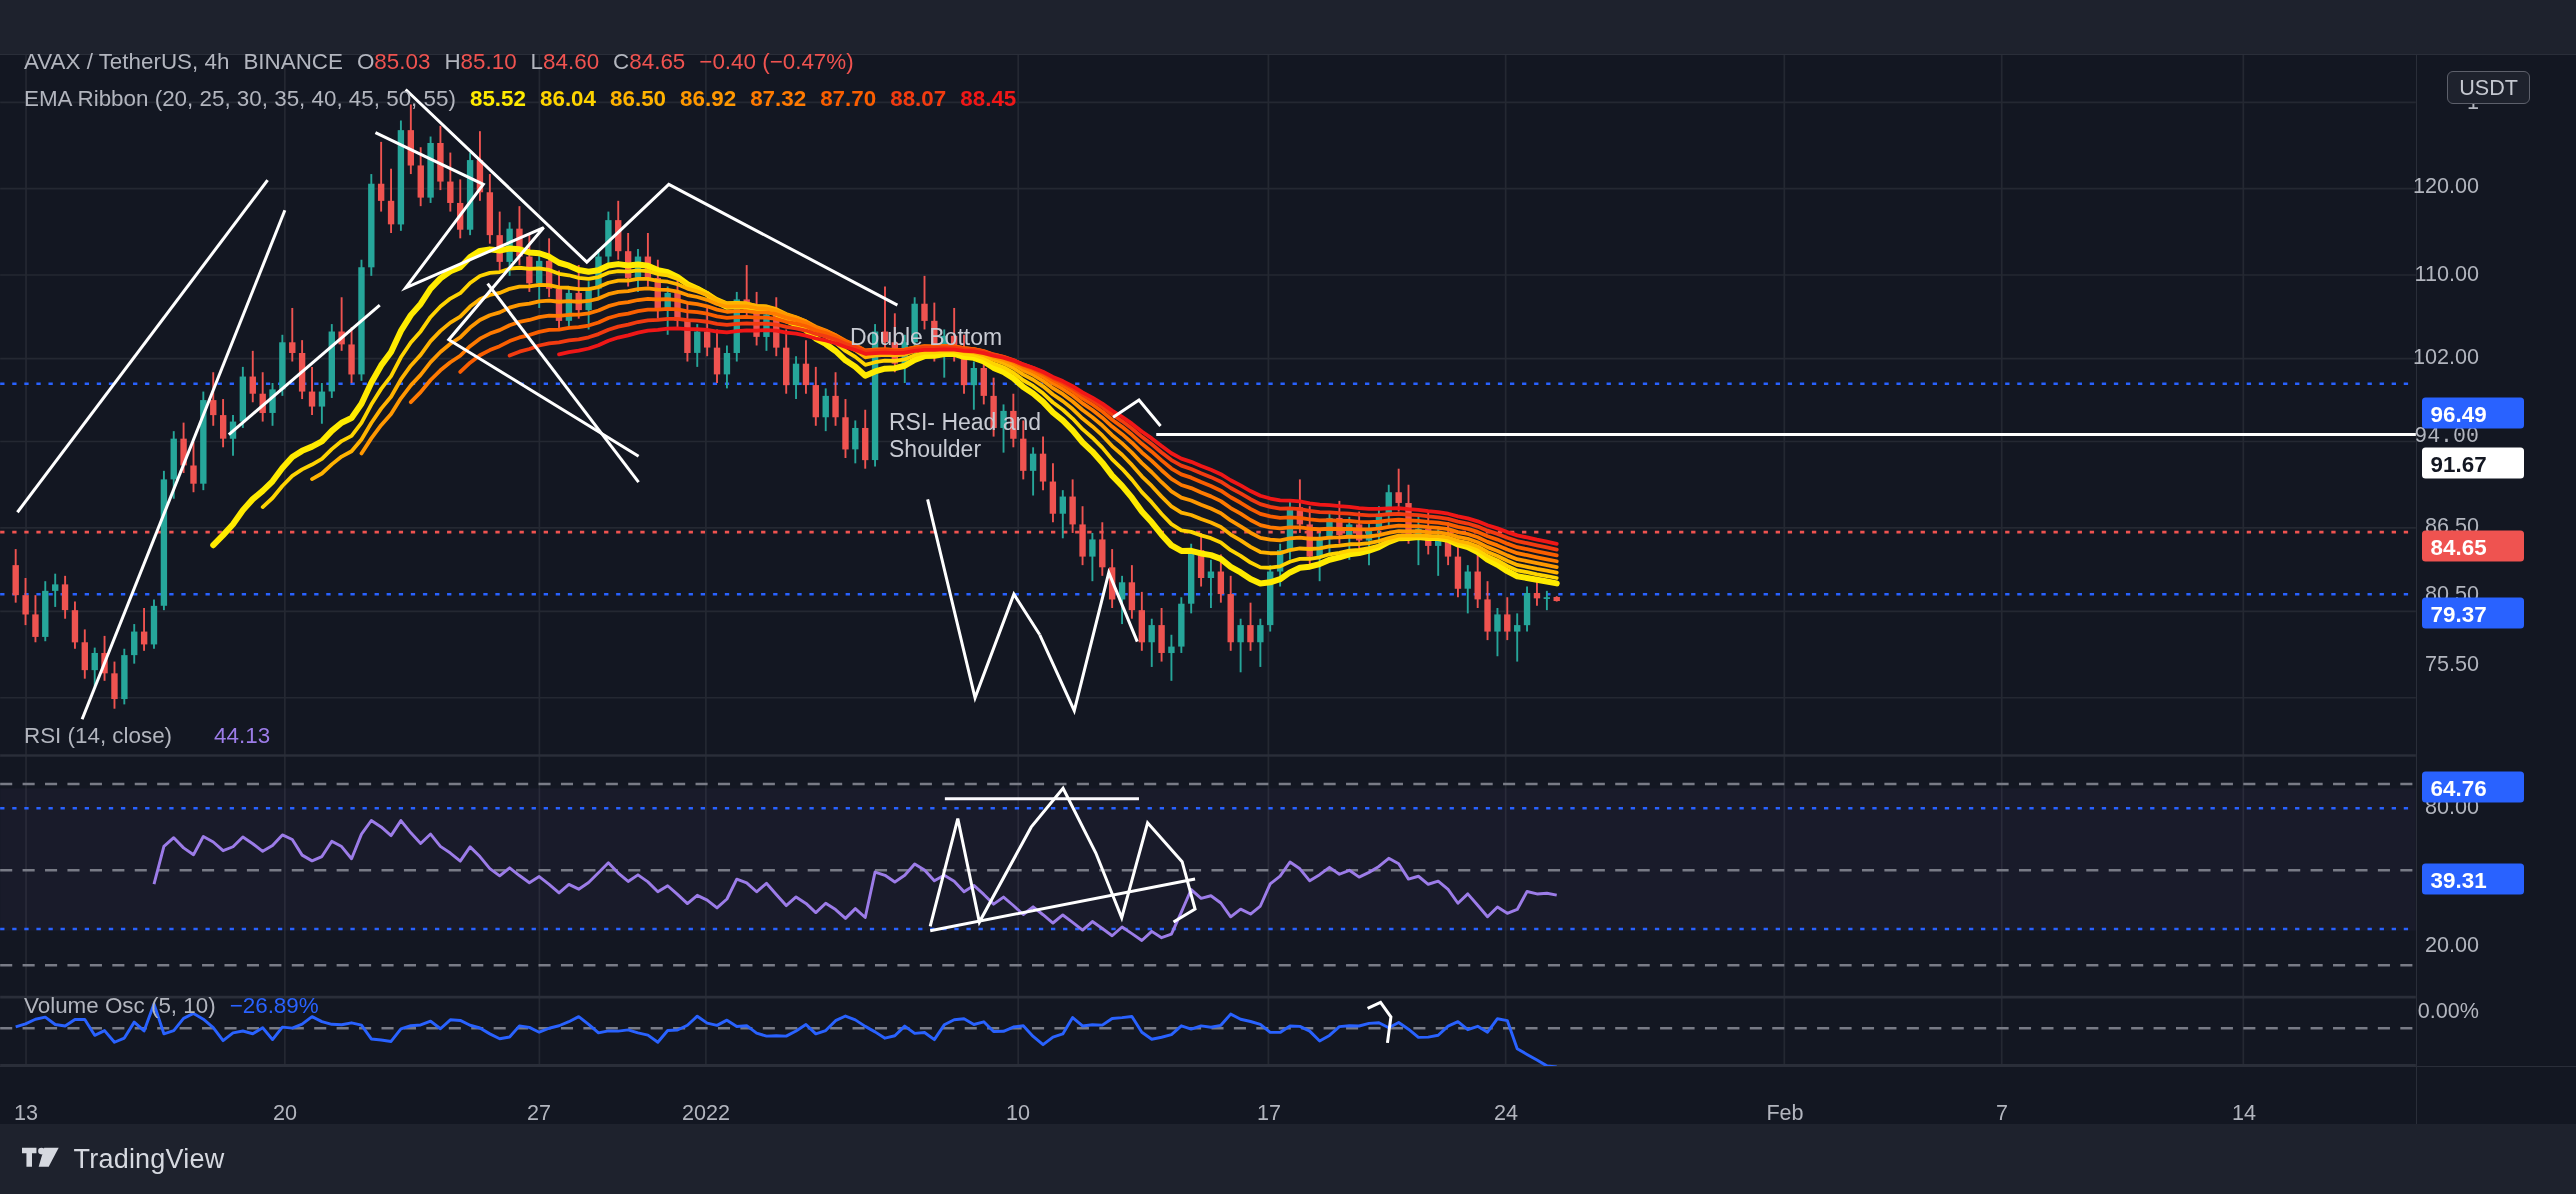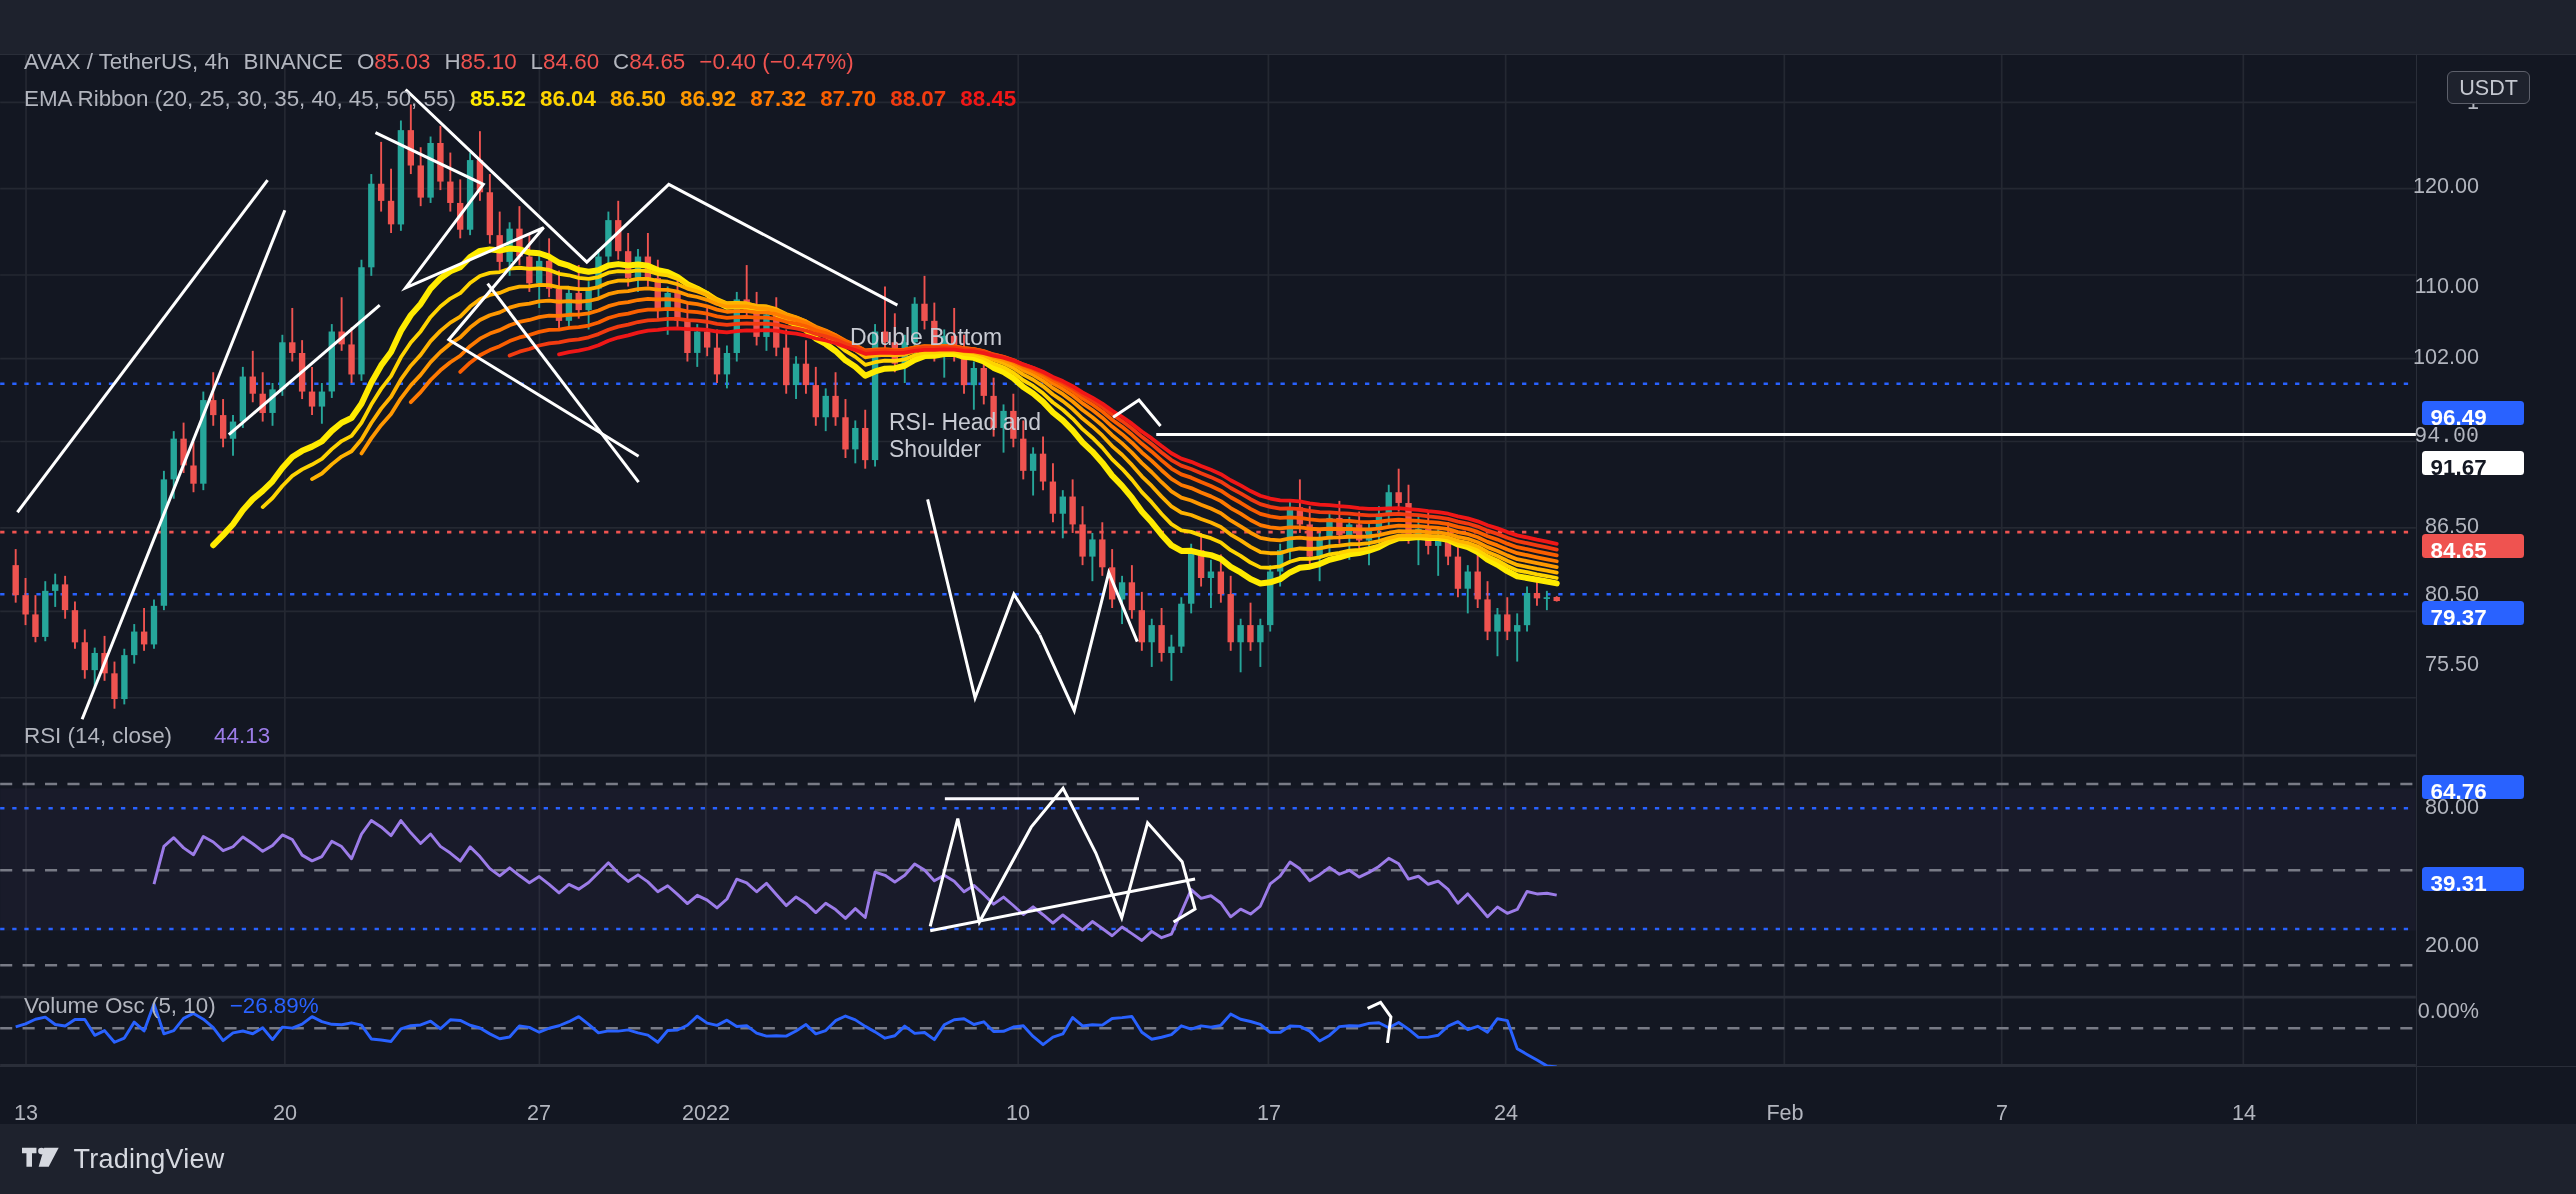--- a/index.html
+++ b/index.html
@@ -66,21 +66,21 @@
 
   
   .ax-label {
     position:absolute; right:97px;
     font-size:21.6px; color:#b2b5be; white-space:nowrap;
     transform:translateY(-50%);
     text-align:right;
   }
   .badge {
     position:absolute; left:2422px;
-    height:24px; line-height:33px;
+    height:31px; line-height:33px;
     padding:0 8.6px; min-width:102px;
     font-size:22.4px; font-weight:bold; color:#ffffff;
     border-radius:3.5px; white-space:nowrap;
     transform:translateY(-50%);
     text-align:left;
     z-index:30;
   }
   .badge.blue  { background:#2962ff; }
   .badge.red   { background:#ef5350; }
   .badge.white { background:#ffffff; color:#131722; }
@@ -545,21 +545,21 @@
   <div class="legend legend-vol">
     <span class="lg-gray">Volume Osc (5, 10)</span><span class="sep"></span><span class="lg-blue">−26.89%</span>
   </div>
 
   <div class="axis-col"></div>
 
   <div class="usdt-chip">USDT</div>
 
   <div class="ax-label" style="top:102px;">1</div>
   <div class="ax-label" style="top:186px;">120.00</div>
-  <div class="ax-label" style="top:286px;">110.00</div>
+  <div class="ax-label" style="top:274px;">110.00</div>
   <div class="ax-label" style="top:357px;">102.00</div>
   <div class="ax-label" style="top:436px;font-family:Liberation Mono, monospace;">94.00</div>
   <div class="ax-label" style="top:526px;">86.50</div>
   <div class="ax-label" style="top:594px;">80.50</div>
   <div class="ax-label" style="top:664px;">75.50</div>
 
   <div class="badge blue" style="top:413px;">96.49</div>
   <div class="badge white" style="top:463px;">91.67</div>
   <div class="badge red" style="top:546px;">84.65</div>
   <div class="badge blue" style="top:613px;">79.37</div>

